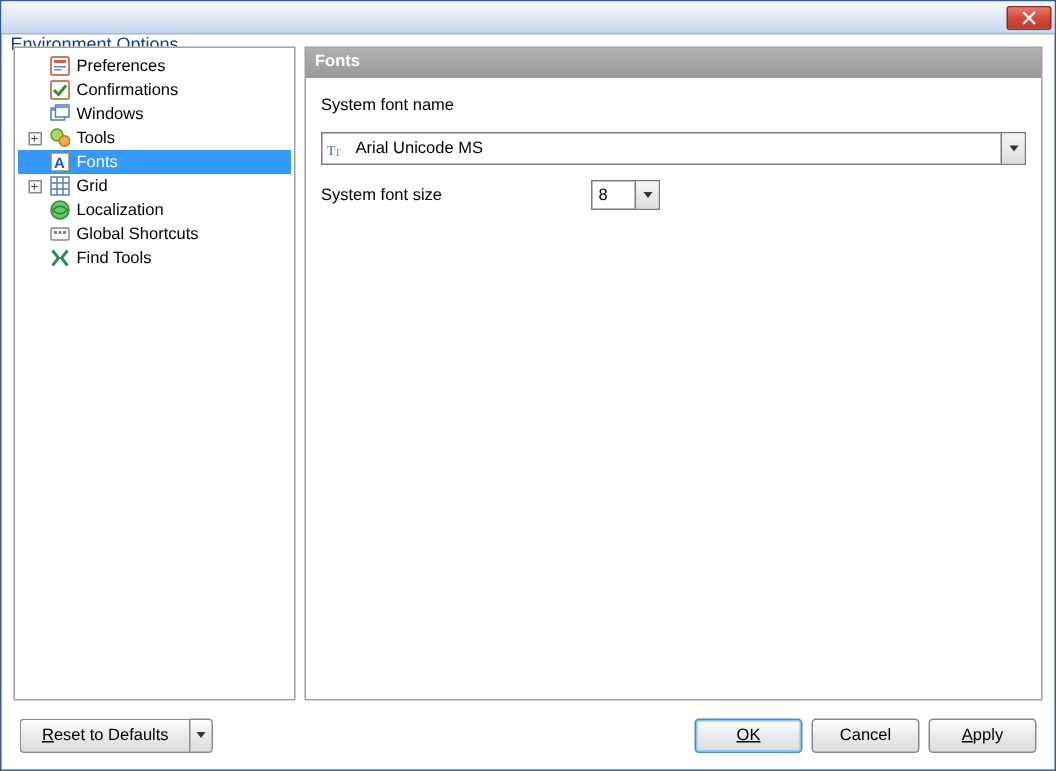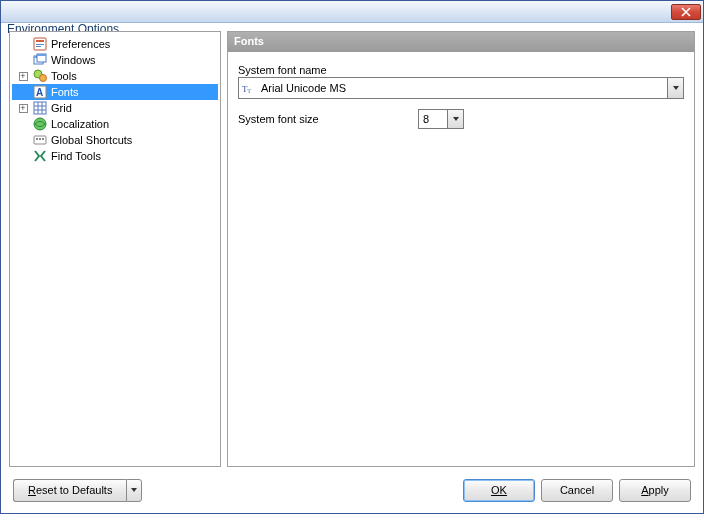--- a/index.html
+++ b/index.html
@@ -7,32 +7,32 @@
 
 .window { width: 704px; height: 514px; border: 1px solid #3b5998; background: #fff; display: flex; flex-direction: column; }
 
 .titlebar { height: 22px; background: linear-gradient(to bottom, #f4f8fd 0%, #dde8f5 50%, #c6d8ef 100%); border-bottom: 1px solid #9fb8d9; display: flex; align-items: center; padding: 0 2px 0 6px; }
 .titlebar-text { color: #1a3e6e; font-size: 12px; flex: 1; margin-top: 34px; }
 .close-btn { width: 30px; height: 16px; background: linear-gradient(to bottom, #e67a6e 0%, #d44a3a 50%, #c23b2a 100%); border: 1px solid #8a2e22; border-radius: 2px; display: flex; align-items: center; justify-content: center; color: #fff; font-weight: bold; font-size: 10px; cursor: pointer; }
 .close-btn svg { width: 10px; height: 10px; }
 
 .body-area { flex: 1; display: flex; padding: 8px; gap: 6px; }
 
-.tree-panel { width: 212px; border: 1px solid #a0a0a0; background: #fff; padding: 4px 2px; }
+.tree-panel { width: 188px; border: 1px solid #a0a0a0; background: #fff; padding: 4px 2px; }
 .tree-item { display: flex; align-items: center; height: 16px; padding: 0 2px; cursor: pointer; white-space: nowrap; }
 .tree-item.selected { background: #3399ff; color: #fff; }
 .tree-indent { width: 18px; display: inline-flex; align-items: center; justify-content: center; }
 .tree-expander { width: 9px; height: 9px; border: 1px solid #888; background: #fff; display: inline-flex; align-items: center; justify-content: center; font-size: 9px; line-height: 1; color: #444; cursor: pointer; }
 .tree-icon { width: 16px; height: 16px; display: inline-flex; align-items: center; justify-content: center; margin-right: 3px; }
 .tree-label { font-size: 11px; }
 
 .content-panel { flex: 1; border: 1px solid #a0a0a0; background: #fff; display: flex; flex-direction: column; }
 .content-header { height: 20px; background: linear-gradient(to bottom, #b0b0b0 0%, #9a9a9a 100%); color: #fff; font-weight: bold; padding: 3px 6px; font-size: 11px; }
 .content-body { padding: 12px 10px; display: flex; flex-direction: column; }
-.form-label { font-size: 11px; margin-bottom: 1px; color: #000; }
+.form-label { font-size: 11px; margin-bottom: 12px; color: #000; }
 .font-select { display: flex; align-items: center; border: 1px solid #7a7a7a; height: 22px; background: #fff; margin-bottom: 10px; }
 .font-select-icon { width: 18px; display: flex; align-items: center; justify-content: center; }
 .font-select-value { flex: 1; padding-left: 4px; font-size: 11px; }
 .font-select-btn { width: 16px; height: 100%; border-left: 1px solid #7a7a7a; background: linear-gradient(to bottom, #f6f6f6, #dcdcdc); display: flex; align-items: center; justify-content: center; cursor: pointer; }
 
 .size-row { display: flex; align-items: center; margin-bottom: 10px; gap: 0; }
 .size-row .form-label { margin: 0; width: 180px; }
 .size-select { display: flex; align-items: center; border: 1px solid #7a7a7a; height: 20px; width: 46px; background: #fff; }
 .size-select-value { flex: 1; padding-left: 4px; font-size: 11px; }
 .size-select-btn { width: 16px; height: 100%; border-left: 1px solid #7a7a7a; background: linear-gradient(to bottom, #f6f6f6, #dcdcdc); display: flex; align-items: center; justify-content: center; cursor: pointer; }
@@ -72,20 +72,30 @@
         <span class="tree-indent"></span>
         <span class="tree-icon">
             <svg width="14" height="14">
               <rect x="1" y="1" width="12" height="12" rx="1" fill="#fff" stroke="#c05030"></rect>
               <rect x="3" y="3" width="8" height="2" fill="#d06040"></rect>
               <rect x="3" y="7" width="8" height="1" fill="#5a8ac6"></rect>
               <rect x="3" y="9" width="5" height="1" fill="#5a8ac6"></rect>
             </svg>
           </span>
         <span class="tree-label">Preferences</span>
+      </div>
+      <div class="tree-item">
+        <span class="tree-indent"></span>
+        <span class="tree-icon">
+            <svg width="14" height="14">
+              <rect x="1" y="1" width="12" height="12" rx="1" fill="#fff" stroke="#c05030"></rect>
+              <path d="M3 7 L6 10 L11 4" stroke="#3a8a3a" stroke-width="2" fill="none"></path>
+            </svg>
+          </span>
+        <span class="tree-label">Confirmations</span>
       </div>
       <div class="tree-item">
         <span class="tree-indent"></span>
         <span class="tree-icon">
             <svg width="14" height="14">
               <rect x="1" y="3" width="9" height="8" fill="#fff" stroke="#4a7ac0"></rect>
               <rect x="1" y="3" width="9" height="2" fill="#6aa0e0"></rect>
               <rect x="4" y="1" width="9" height="8" fill="#fff" stroke="#4a7ac0"></rect>
               <rect x="4" y="1" width="9" height="2" fill="#6aa0e0"></rect>
             </svg>

